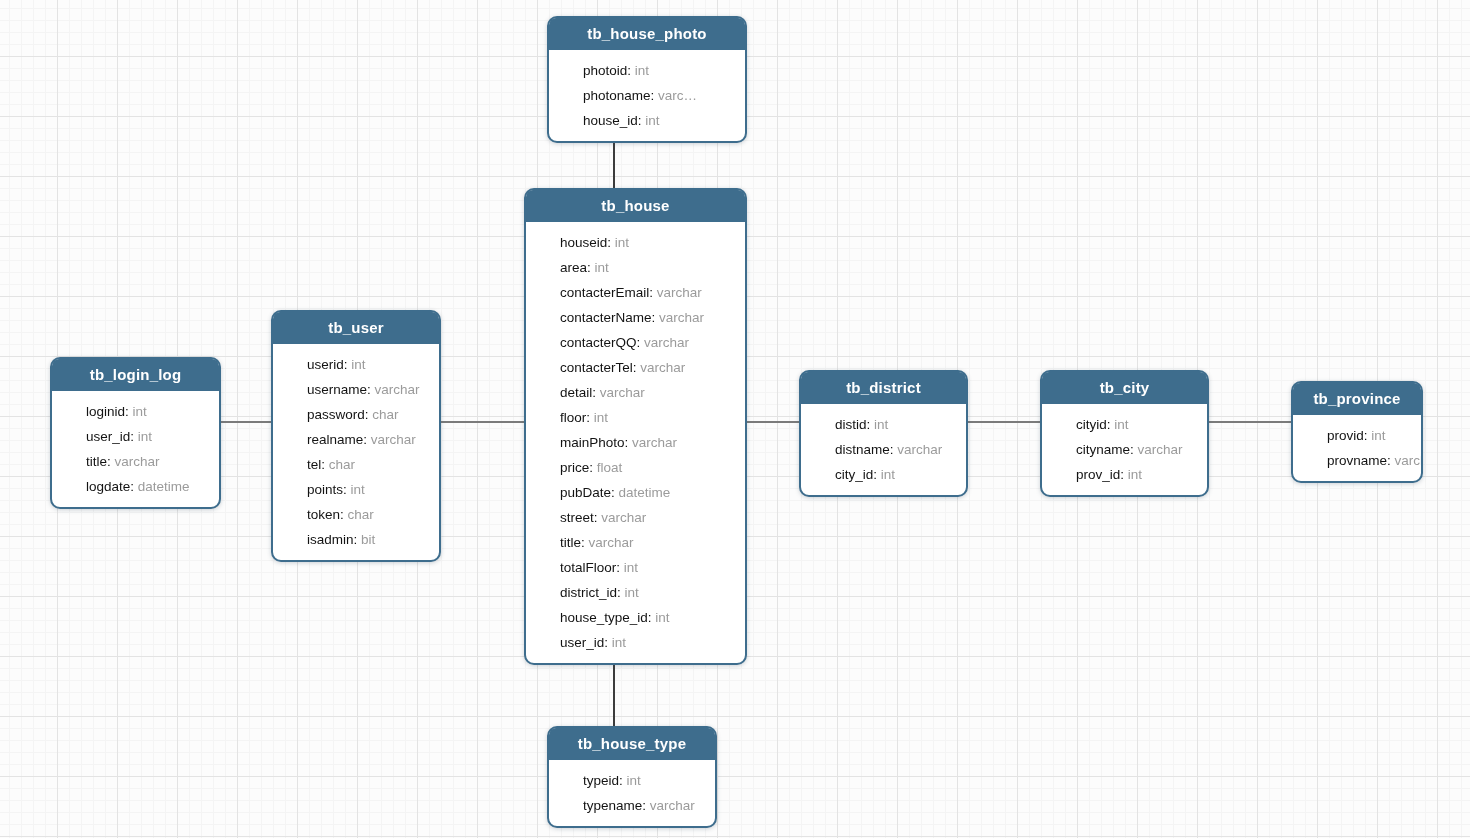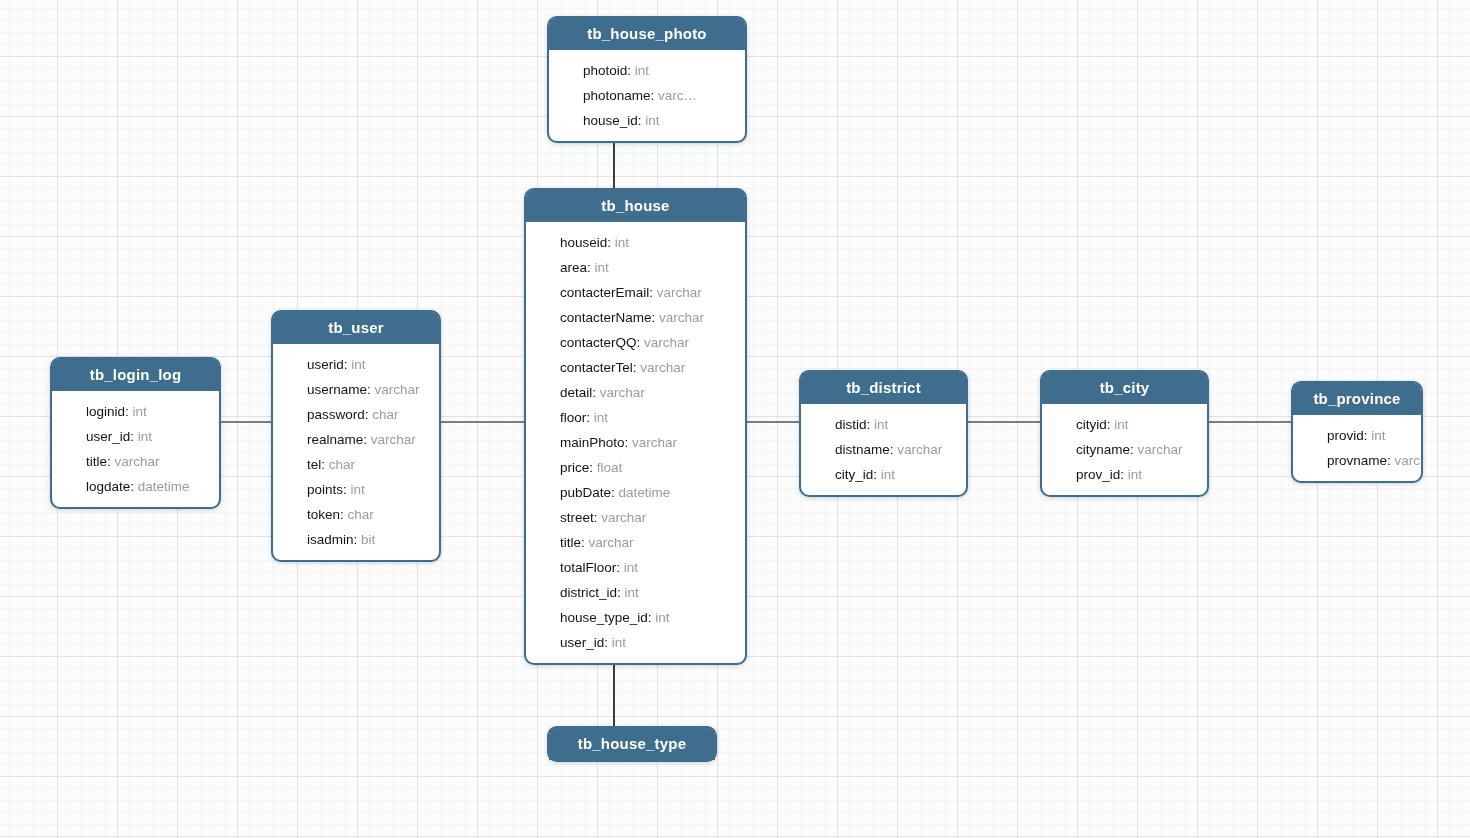--- a/index.html
+++ b/index.html
@@ -143,14 +143,18 @@
     </div>
     <div class="table" style="left: 1291px; top: 381px; width: 132px;">
       <div class="table-header">tb_province</div>
       <div class="table-body">
         <div class="field-row"><span class="field-name">provid</span><span class="field-sep">: </span><span class="field-type">int</span></div>
         <div class="field-row"><span class="field-name">provname</span><span class="field-sep">: </span><span class="field-type">varchar</span></div>
       </div>
     </div>
     <div class="table" style="left: 547px; top: 726px; width: 170px;">
       <div class="table-header">tb_house_type</div>
+      <div class="table-body">
+        <div class="field-row"><span class="field-name">typeid</span><span class="field-sep">: </span><span class="field-type">int</span></div>
+        <div class="field-row"><span class="field-name">typename</span><span class="field-sep">: </span><span class="field-type">varchar</span></div>
+      </div>
     </div>
   </div>
 
 </body></html>

